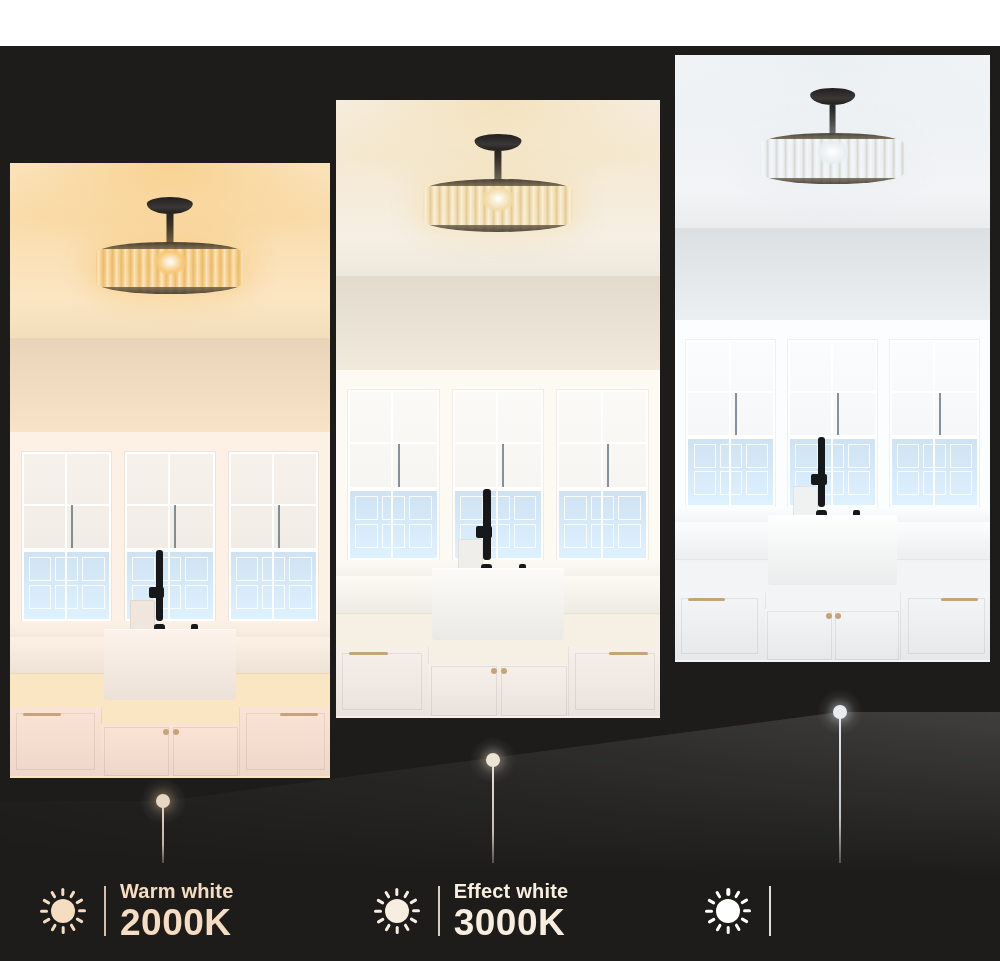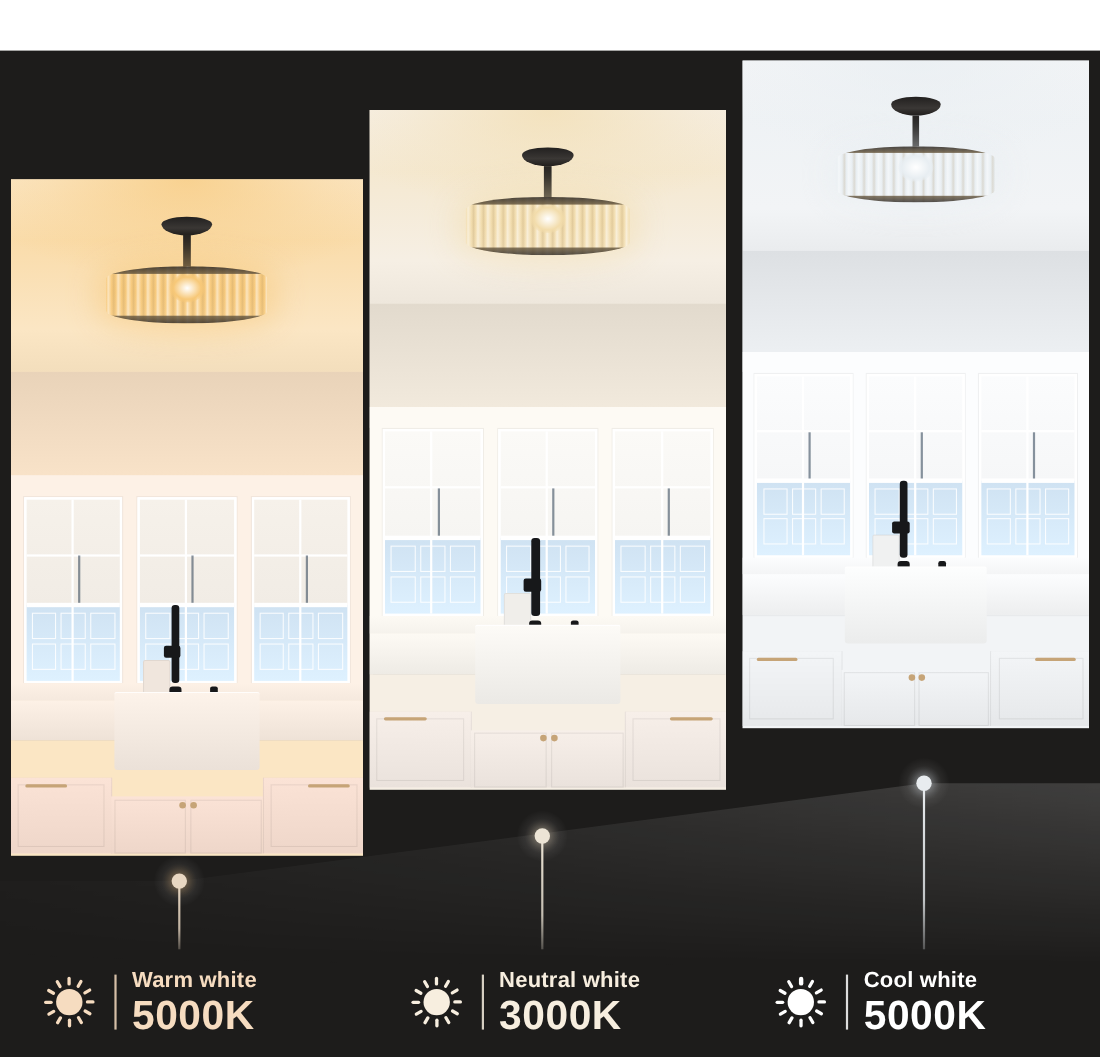--- a/index.html
+++ b/index.html
@@ -511,21 +511,21 @@
           <div class="ray" style="background:#f6dcc0;
        transform:translate(-50%,0) rotate(270deg) translateY(-23px);"></div>
           <div class="ray" style="background:#f6dcc0;
        transform:translate(-50%,0) rotate(300deg) translateY(-23px);"></div>
           <div class="ray" style="background:#f6dcc0;
        transform:translate(-50%,0) rotate(330deg) translateY(-23px);"></div>
         </div>
       <div class="divider" style="background: rgb(246, 220, 192);"></div>
       <div class="ltext">
         <div class="lname">Warm white</div>
-        <div class="lkelvin">5000K</div>
+        <div class="lkelvin">2000K</div>
       </div>
     </div>
 
     <div class="legend-item" id="legend-1" style="width: 332px; padding-left: 42px; color: rgb(247, 238, 223);">
       <div class="sun">
           <div class="core" style="background:#f7eedf;"></div>
           <div class="ray" style="background:#f7eedf;
        transform:translate(-50%,0) rotate(0deg) translateY(-23px);"></div>
           <div class="ray" style="background:#f7eedf;
        transform:translate(-50%,0) rotate(30deg) translateY(-23px);"></div>
@@ -545,21 +545,21 @@
        transform:translate(-50%,0) rotate(240deg) translateY(-23px);"></div>
           <div class="ray" style="background:#f7eedf;
        transform:translate(-50%,0) rotate(270deg) translateY(-23px);"></div>
           <div class="ray" style="background:#f7eedf;
        transform:translate(-50%,0) rotate(300deg) translateY(-23px);"></div>
           <div class="ray" style="background:#f7eedf;
        transform:translate(-50%,0) rotate(330deg) translateY(-23px);"></div>
         </div>
       <div class="divider" style="background: rgb(247, 238, 223);"></div>
       <div class="ltext">
-        <div class="lname">Neutral white</div>
+        <div class="lname">Effect white</div>
         <div class="lkelvin">3000K</div>
       </div>
     </div>
 
     <div class="legend-item" id="legend-2" style="width: 338px; padding-left: 38px; color: rgb(255, 255, 255);">
       <div class="sun">
           <div class="core" style="background:#ffffff;"></div>
           <div class="ray" style="background:#ffffff;
        transform:translate(-50%,0) rotate(0deg) translateY(-23px);"></div>
           <div class="ray" style="background:#ffffff;
@@ -579,21 +579,17 @@
           <div class="ray" style="background:#ffffff;
        transform:translate(-50%,0) rotate(240deg) translateY(-23px);"></div>
           <div class="ray" style="background:#ffffff;
        transform:translate(-50%,0) rotate(270deg) translateY(-23px);"></div>
           <div class="ray" style="background:#ffffff;
        transform:translate(-50%,0) rotate(300deg) translateY(-23px);"></div>
           <div class="ray" style="background:#ffffff;
        transform:translate(-50%,0) rotate(330deg) translateY(-23px);"></div>
         </div>
       <div class="divider" style="background: rgb(255, 255, 255);"></div>
-      <div class="ltext">
-        <div class="lname">Cool white</div>
-        <div class="lkelvin">5000K</div>
-      </div>
     </div>
 
   </div>
 
 </div>
 
 </body></html>

